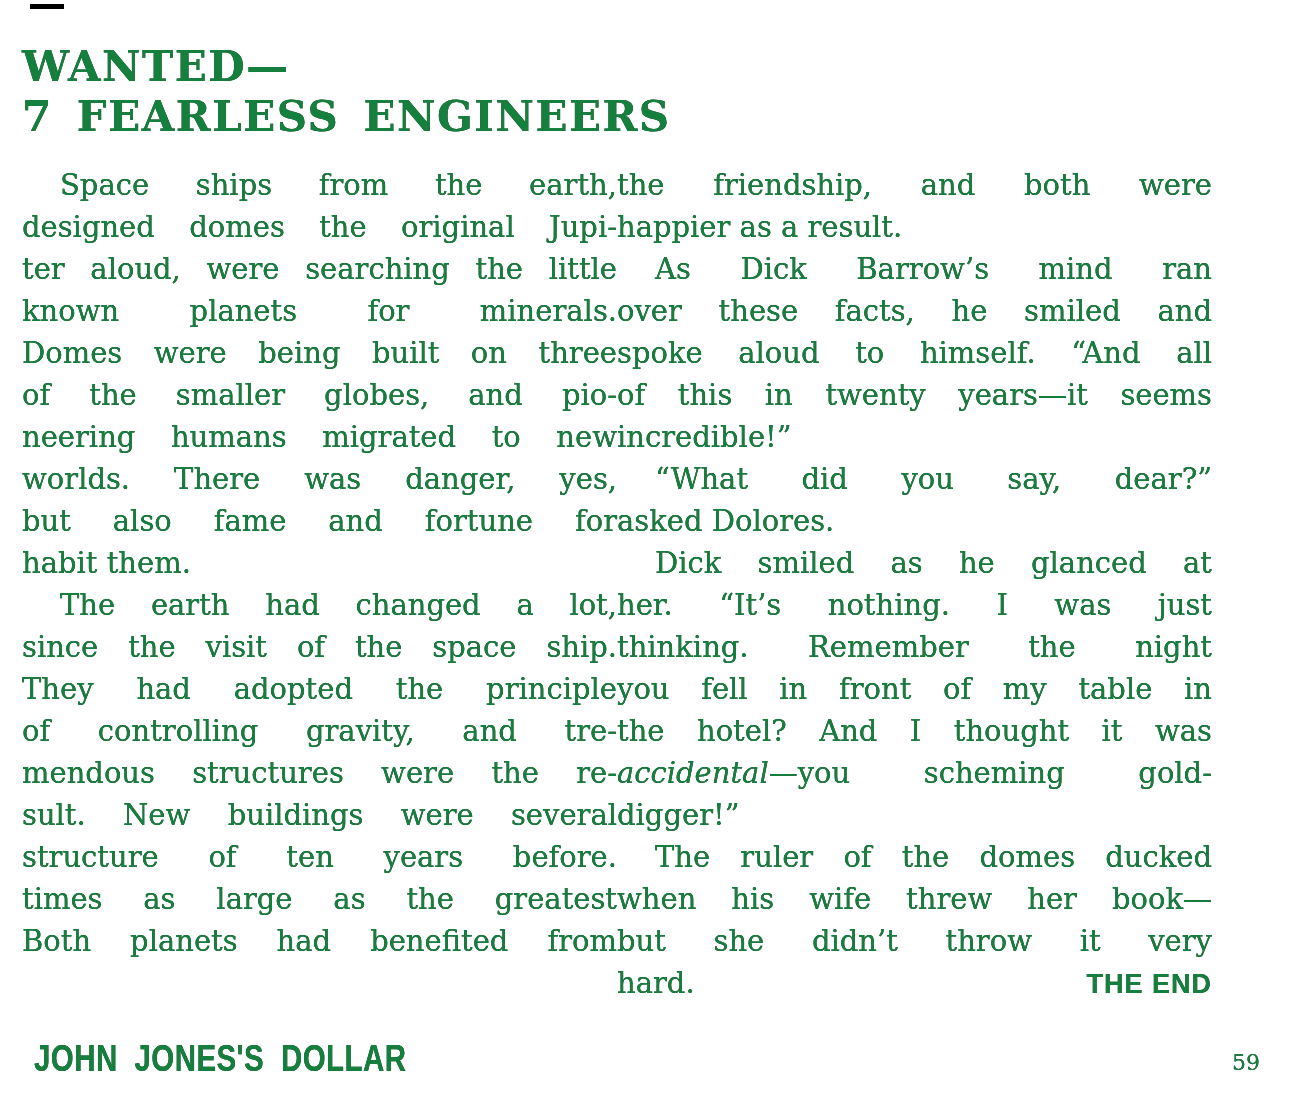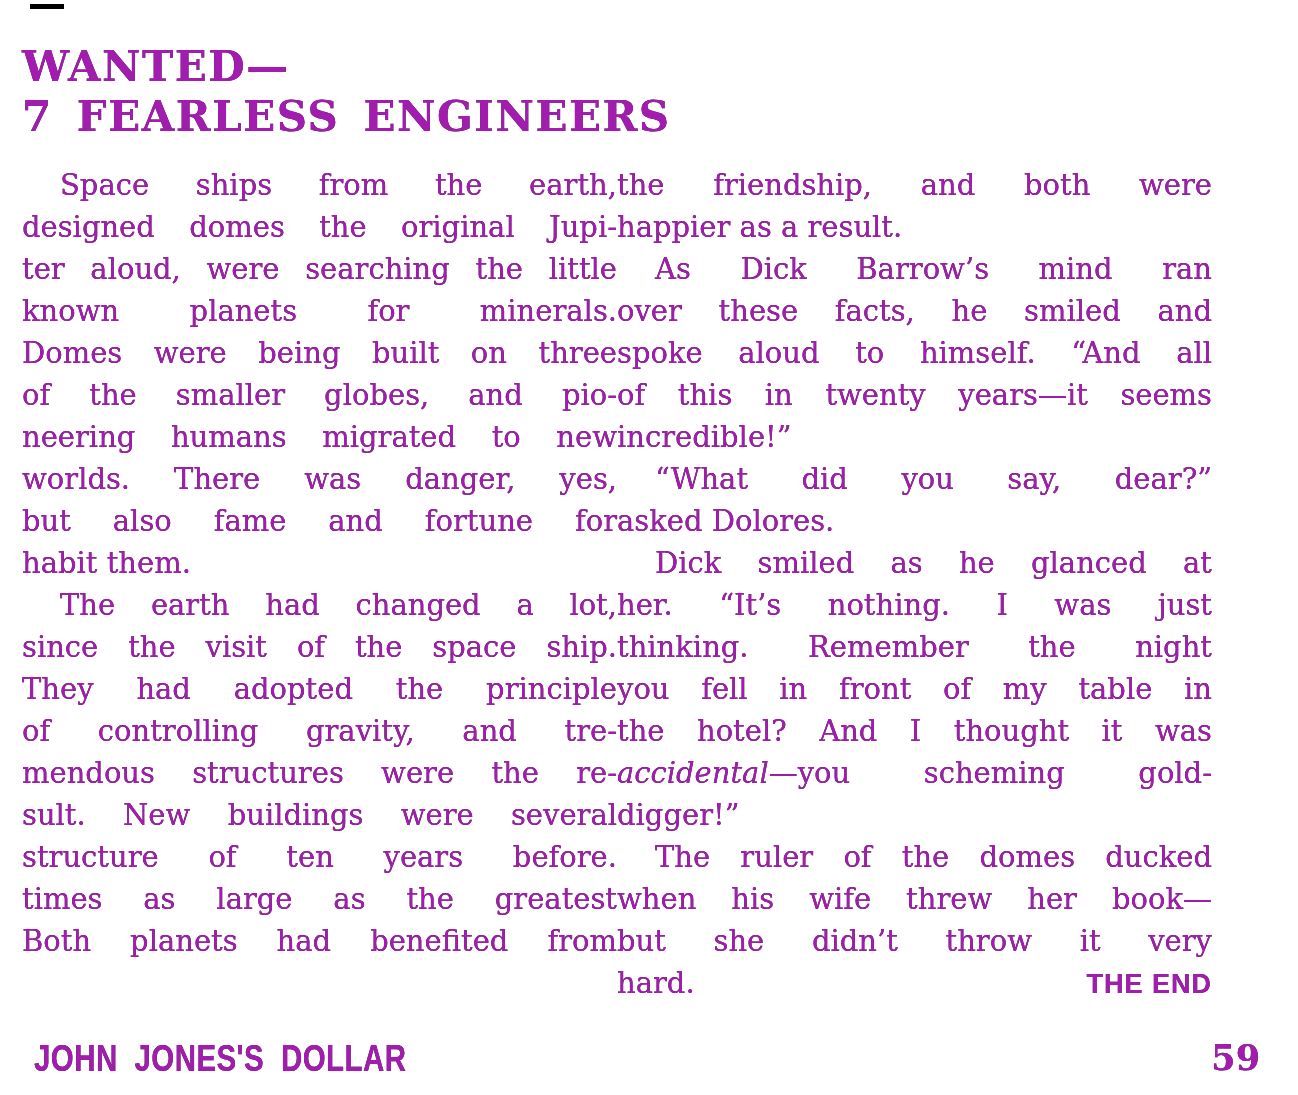--- a/index.html
+++ b/index.html
@@ -2,21 +2,21 @@
 <html><head>
 <meta charset="utf-8">
 <style>
   * { margin: 0; padding: 0; box-sizing: border-box; }
   html, body { background: #ffffff; }
   .page {
     position: relative;
     width: 1298px;
     height: 1095px;
     background: #ffffff;
-    color: #a21caf;
+    color: #15803d;
     font-family: "DejaVu Serif", serif;
     padding: 42px 38px 0 22px;
     overflow: hidden;
     text-shadow: 0 0 0.6px rgba(0,0,0,0.85);
   }
   .artifact-mark {
     position: absolute;
     top: 4px; left: 30px;
     width: 34px; height: 5px;
     background: #000;
@@ -65,22 +65,22 @@
     font-weight: bold;
     font-size: 36px;
     letter-spacing: 0.5px;
     word-spacing: 10px;
     transform: scaleX(0.82) scaleY(1.05);
     transform-origin: left center;
     white-space: nowrap;
   }
   .page-number {
     font-family: "DejaVu Serif", serif;
-    font-weight: bold;
-    font-size: 35px;
+    font-weight: normal;
+    font-size: 22px;
     text-align: center;
   }
 </style>
 </head>
 <body>
 
 <div class="page">
   <div class="artifact-mark"></div>
 
   <h1 class="title">

